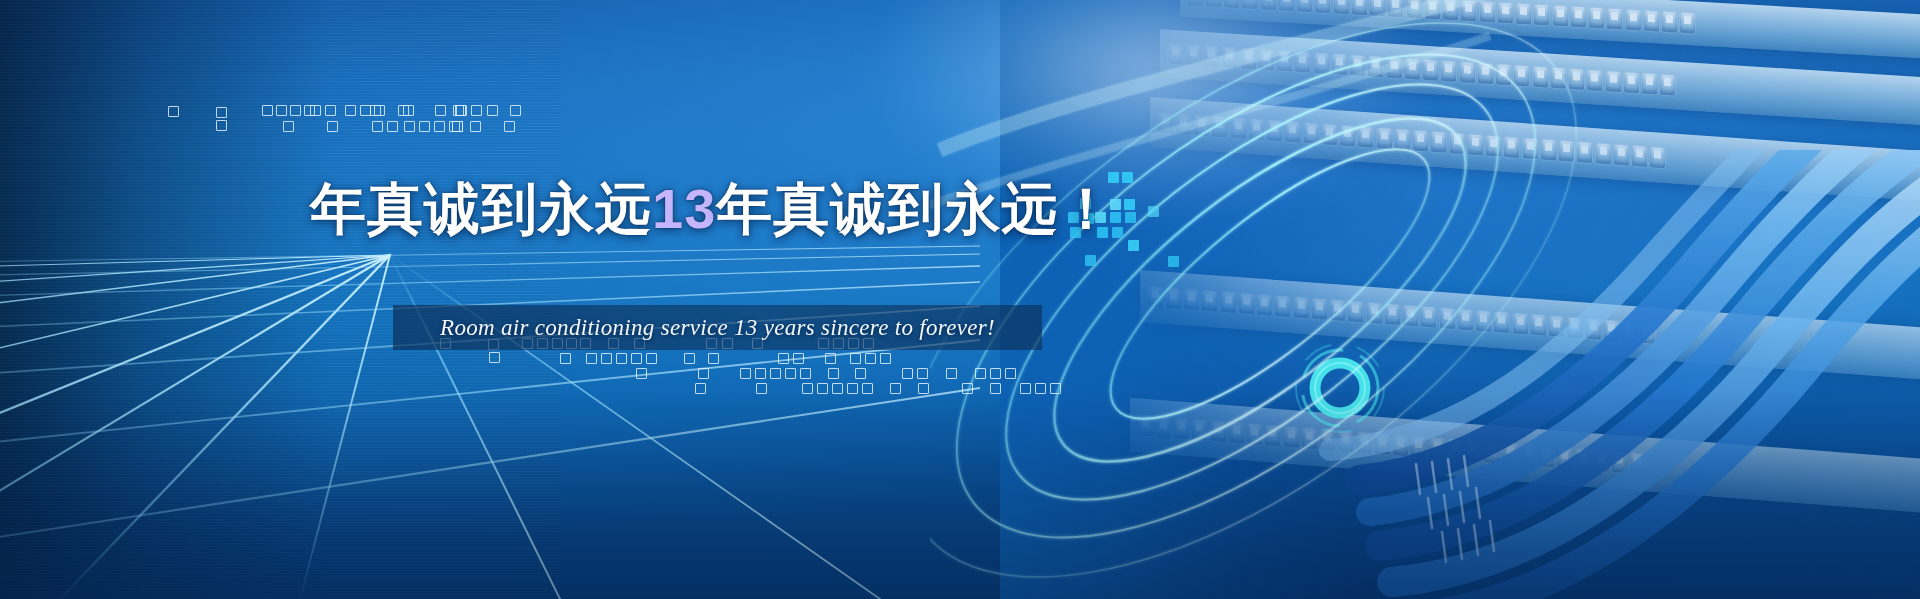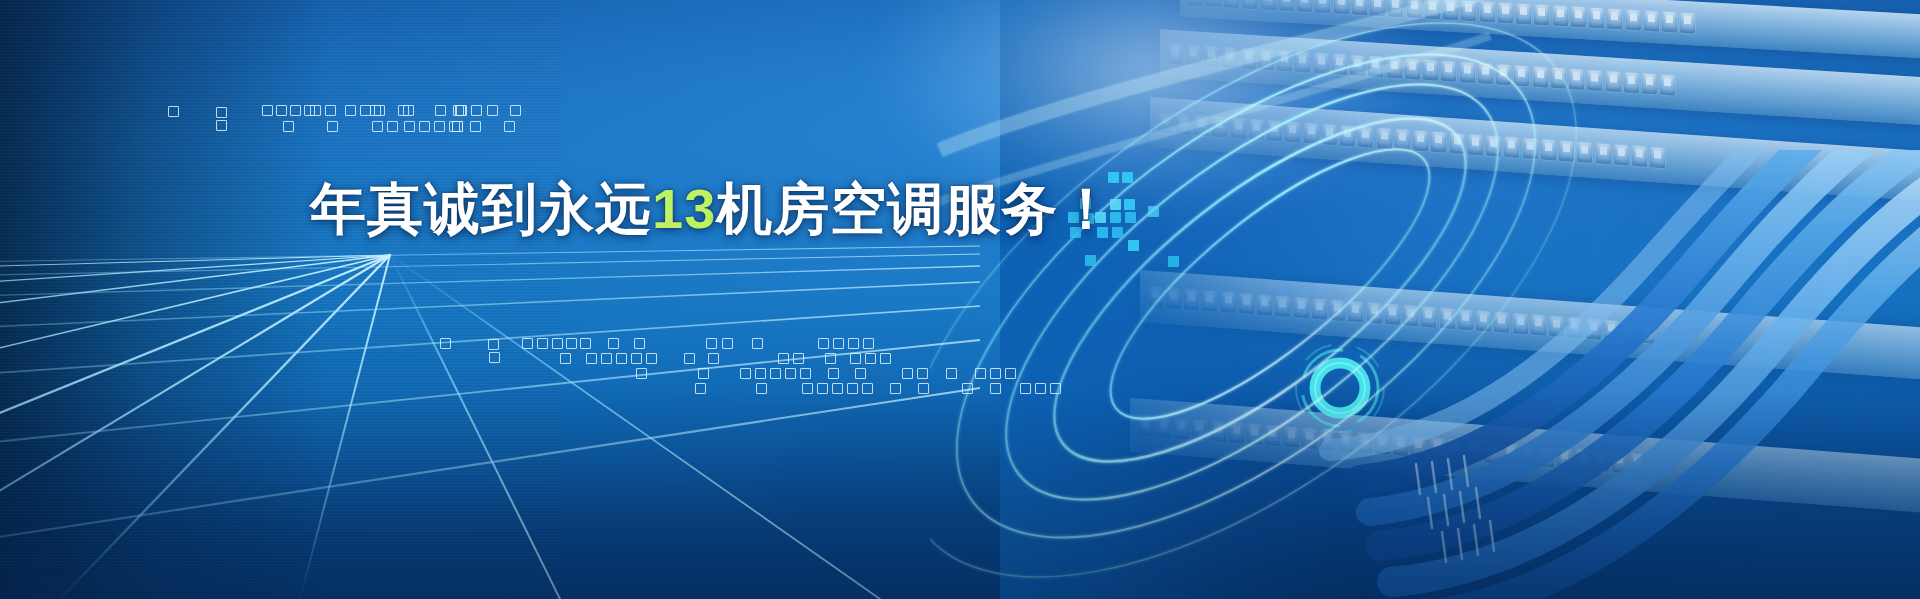--- a/index.html
+++ b/index.html
@@ -112,21 +112,21 @@
   .headline{
     position:absolute;left:310px;top:172px;
     font-family:"Liberation Sans",sans-serif;
     font-weight:bold;
     font-size:56px;
     letter-spacing:1px;
     color:#ffffff;
     white-space:nowrap;
     text-shadow:0 2px 10px rgba(2,30,70,.75),0 0 2px rgba(2,30,70,.8);
   }
-  .headline .hl-num{color:#bef264;margin-top:20px;}
+  .headline .hl-num{color:#c4b5fd;margin-top:20px;}
 
   .subband{
     position:absolute;left:393px;top:305px;width:649px;height:45px;
     background:linear-gradient(90deg,rgba(10,45,86,.68) 0%,rgba(12,52,96,.62) 55%,rgba(11,48,90,.66) 100%);
   }
   .subtitle{
     position:absolute;left:0;top:0;width:100%;height:100%;
     display:flex;align-items:center;justify-content:center;
     font-family:"Liberation Serif",serif;
     font-style:italic;
@@ -633,17 +633,20 @@
     <div class="sq-f" style="left:1070px;top:227px;width:11px;height:11px;background:#2ec4f2;opacity:.85;"></div>
     <div class="sq-f" style="left:1128px;top:240px;width:11px;height:11px;background:#39d0f6;opacity:.9;"></div>
     <div class="sq-f" style="left:1148px;top:206px;width:11px;height:11px;background:#52d8f8;opacity:.7;"></div>
     <div class="sq-f" style="left:1085px;top:255px;width:11px;height:11px;background:#2fc6f3;opacity:.8;"></div>
     <div class="sq-f" style="left:1168px;top:256px;width:11px;height:11px;background:#2ec4f2;opacity:.8;"></div>
   </div>
 
   <div class="bg-bottomvig"></div>
 
   <div class="headline">
-    <span>年真诚到永远</span><span class="hl-num">13</span><span>机房空调服务！</span>
+    <span>年真诚到永远</span><span class="hl-num">13</span><span>年真诚到永远！</span>
   </div>
 
+  <div class="subband">
+    <div class="subtitle">Room air conditioning service 13 years sincere to forever!</div>
+  </div>
 
 </div>
 
 </body></html>

